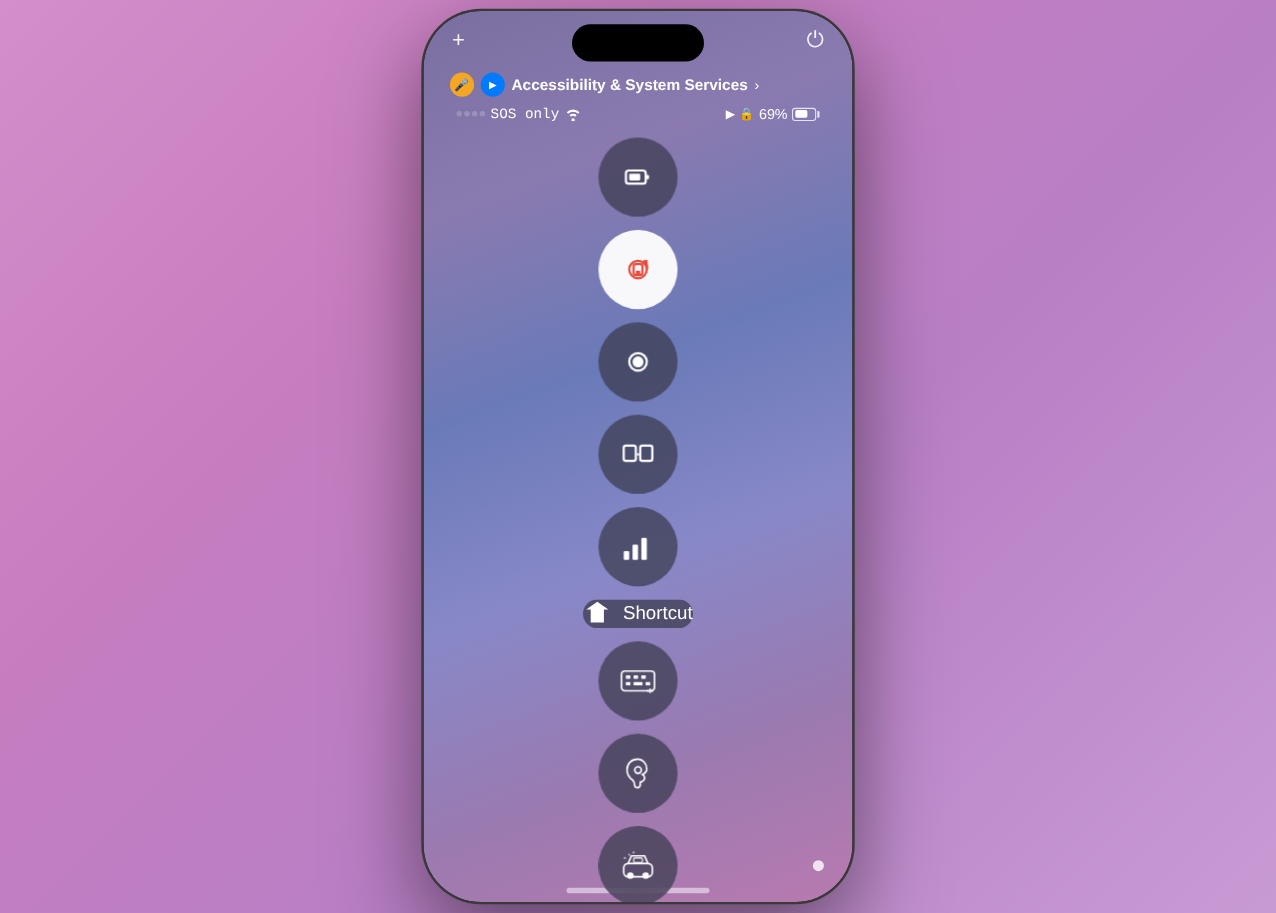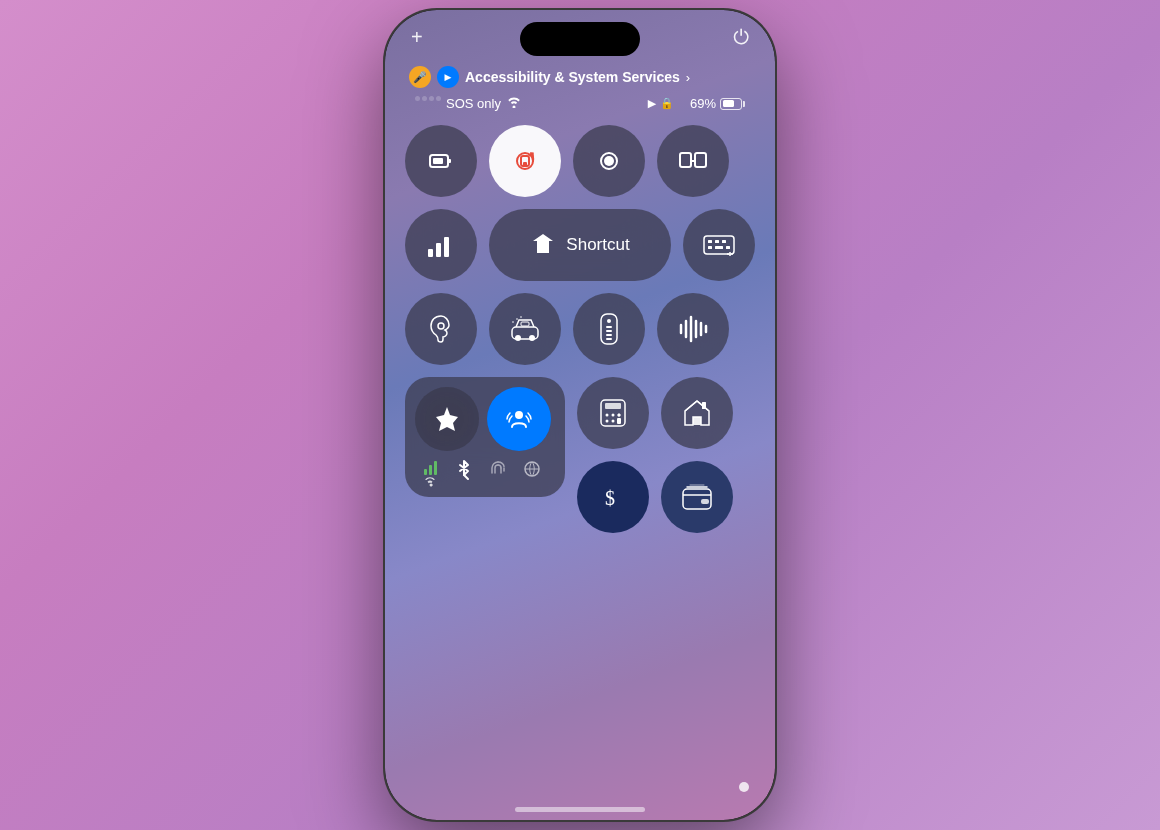--- a/index.html
+++ b/index.html
@@ -97,24 +97,25 @@
       right: 0;
       display: flex;
       align-items: center;
       justify-content: space-between;
       padding: 0 30px;
       z-index: 10;
     }
 
     .status-left {
       display: flex;
-      align-items: flex-start;
+      align-items: center;
       gap: 5px;
       color: white;
       font-size: 13px;
+      font-family: Liberation Mono, monospace;
     }
 
     .signal-dots {
       display: flex;
       gap: 2px;
       align-items: center;
     }
     .signal-dot {
       width: 5px;
       height: 5px;
@@ -191,20 +192,21 @@
       display: flex;
       flex-direction: column;
       gap: 12px;
     }
 
     
     .cc-row {
       display: flex;
       gap: 12px;
       align-items: center;
+      flex-direction: column;
     }
 
     .cc-btn {
       background: rgba(60, 60, 80, 0.75);
       backdrop-filter: blur(20px);
       border-radius: 50%;
       display: flex;
       align-items: center;
       justify-content: center;
       color: white;
@@ -305,21 +307,21 @@
         <span style="font-size:13px; color:white; font-weight:500;">SOS only</span>
         <span style="font-size:13px; color:white;">
           <svg width="16" height="12" viewBox="0 0 16 12" fill="white">
             <path d="M8 9.5a1.5 1.5 0 110 3 1.5 1.5 0 010-3zm-3.2-2.8a4.5 4.5 0 016.4 0l-1.4 1.4a2.5 2.5 0 00-3.6 0L4.8 6.7zm-2.6-2.6a8 8 0 0111.6 0l-1.4 1.4a6 6 0 00-8.8 0L2.2 4.1z"></path>
           </svg>
         </span>
       </div>
       <div class="status-right">
         <span style="font-size:11px;">▶</span>
         <span style="font-size:11px;">🔒</span>
-        <span style="font-size:13px; font-weight:500;margin-left:12px;">69%</span>
+        <span style="font-size:13px; font-weight:500;">69%</span>
         <div class="battery-icon">
           <div class="battery-body">
             <div class="battery-fill"></div>
           </div>
           <div class="battery-tip"></div>
         </div>
       </div>
     </div>
 
     <div class="control-center">

